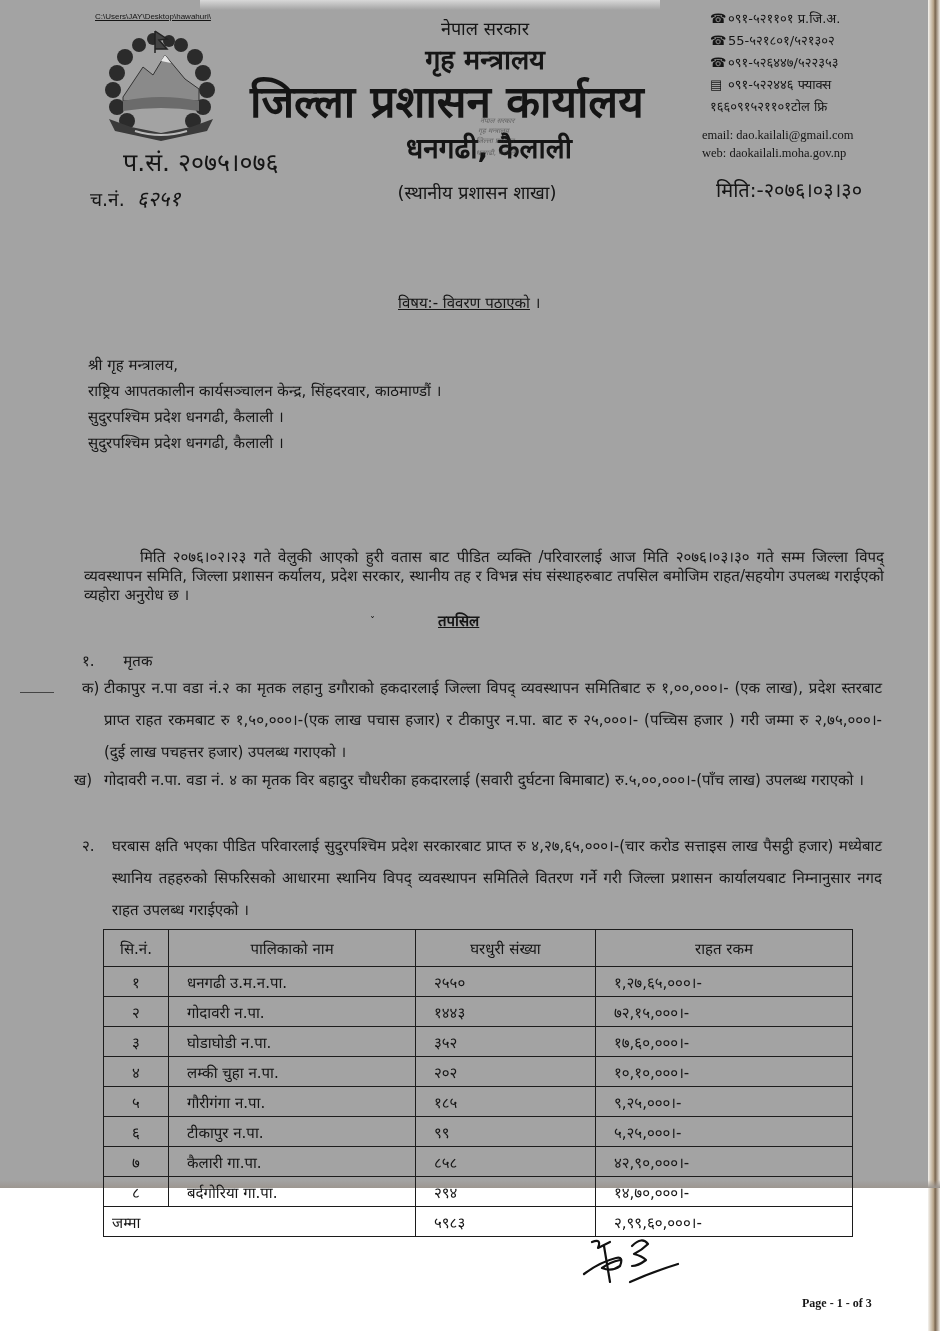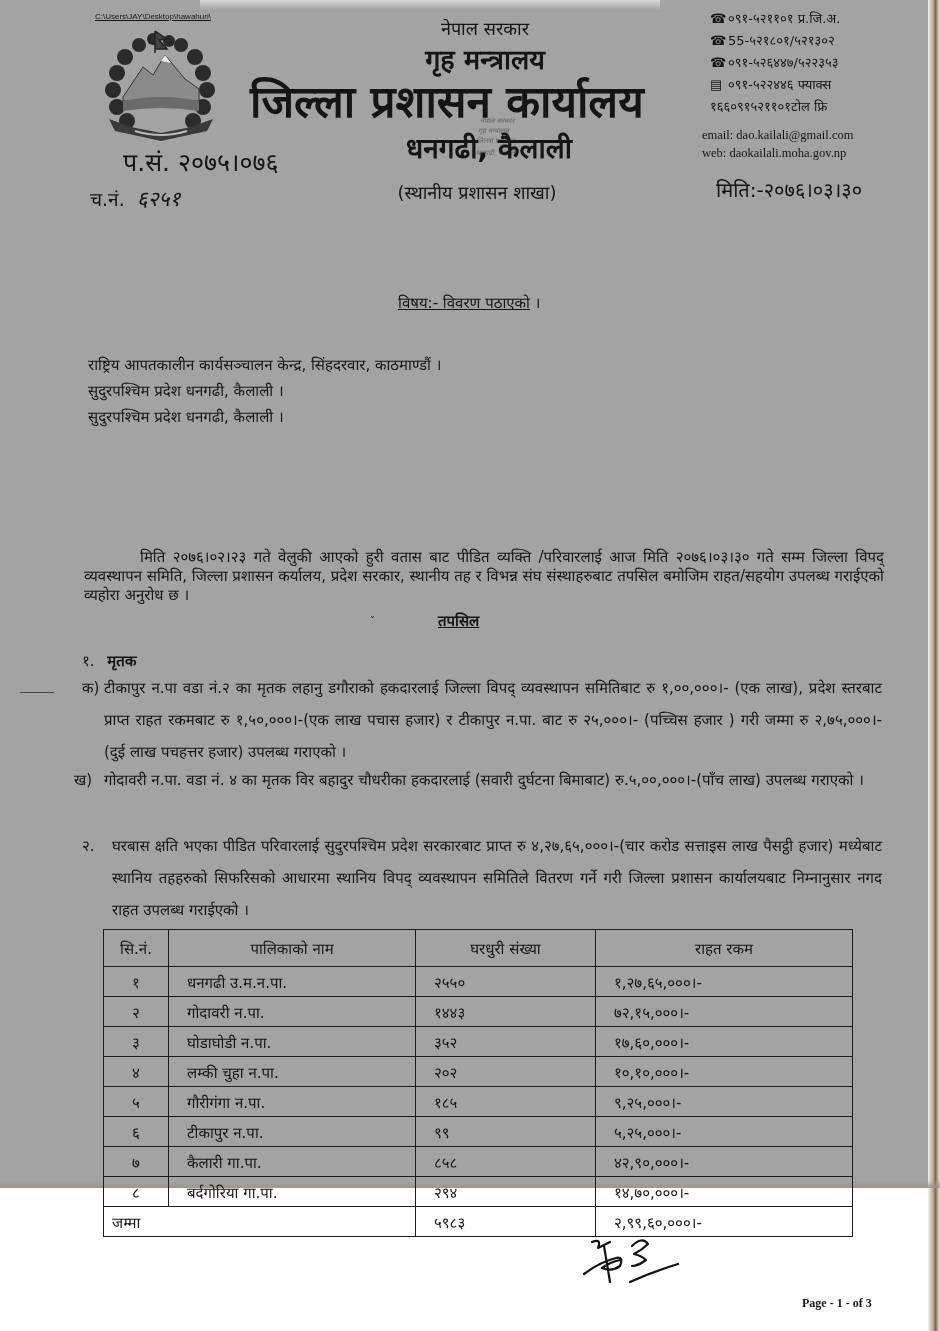--- a/index.html
+++ b/index.html
@@ -173,35 +173,36 @@
   </div>
   <div class="abs email">email: dao.kailali@gmail.com</div>
   <div class="abs web">web: daokailali.moha.gov.np</div>
   <div class="abs date">मिति:-२०७६।०३।३०</div>
 
   <div class="abs subject">
     <u>विषय:- विवरण पठाएको</u><span> ।</span>
   </div>
 
   <div class="abs addressee">
+    <div>श्री गृह मन्त्रालय,</div>
     <div>राष्ट्रिय आपतकालीन कार्यसञ्चालन केन्द्र, सिंहदरवार, काठमाण्डौं ।</div>
     <div>सुदुरपश्चिम प्रदेश धनगढी, कैलाली ।</div>
     <div>सुदुरपश्चिम प्रदेश धनगढी, कैलाली ।</div>
   </div>
 
   <div class="abs para">
     <span class="indent"></span><span>मिति २०७६।०२।२३ गते वेलुकी आएको हुरी वतास बाट पीडित व्यक्ति /परिवारलाई आज मिति २०७६।०३।३० गते सम्म जिल्ला विपद् व्यवस्थापन समिति, जिल्ला प्रशासन कर्यालय, प्रदेश सरकार, स्थानीय तह र विभन्न संघ संस्थाहरुबाट तपसिल बमोजिम राहत/सहयोग उपलब्ध गराईएको व्यहोरा अनुरोध छ ।</span>
   </div>
   <div class="abs tick">ˇ</div>
   <div class="abs tapasil-heading">तपसिल</div>
 
   <div class="abs margin-line"></div>
   <div class="abs item sec1">
     <span>१.</span>
-    <span style="margin-left:8px;font-weight:bold;">मृतक</span>
+    <span style="margin-left:24px;">मृतक</span>
   </div>
   <div class="abs item item-ka hang">
     <span class="lbl">क)</span>
     <span class="txt">टीकापुर न.पा वडा नं.२ का मृतक लहानु डगौराको हकदारलाई जिल्ला विपद् व्यवस्थापन समितिबाट रु १,००,०००।- (एक लाख), प्रदेश स्तरबाट प्राप्त राहत रकमबाट रु १,५०,०००।-(एक लाख पचास हजार) र टीकापुर न.पा. बाट रु २५,०००।- (पच्चिस हजार ) गरी जम्मा रु २,७५,०००।- (दुई लाख पचहत्तर हजार) उपलब्ध गराएको ।</span>
   </div>
   <div class="abs item item-kha hang">
     <span class="lbl" style="flex-basis:30px;">ख)</span>
     <span class="txt">गोदावरी न.पा. वडा नं. ४ का मृतक विर बहादुर चौधरीका हकदारलाई (सवारी दुर्घटना बिमाबाट) रु.५,००,०००।-(पाँच लाख) उपलब्ध गराएको ।</span>
   </div>
   <div class="abs item sec2 hang">

